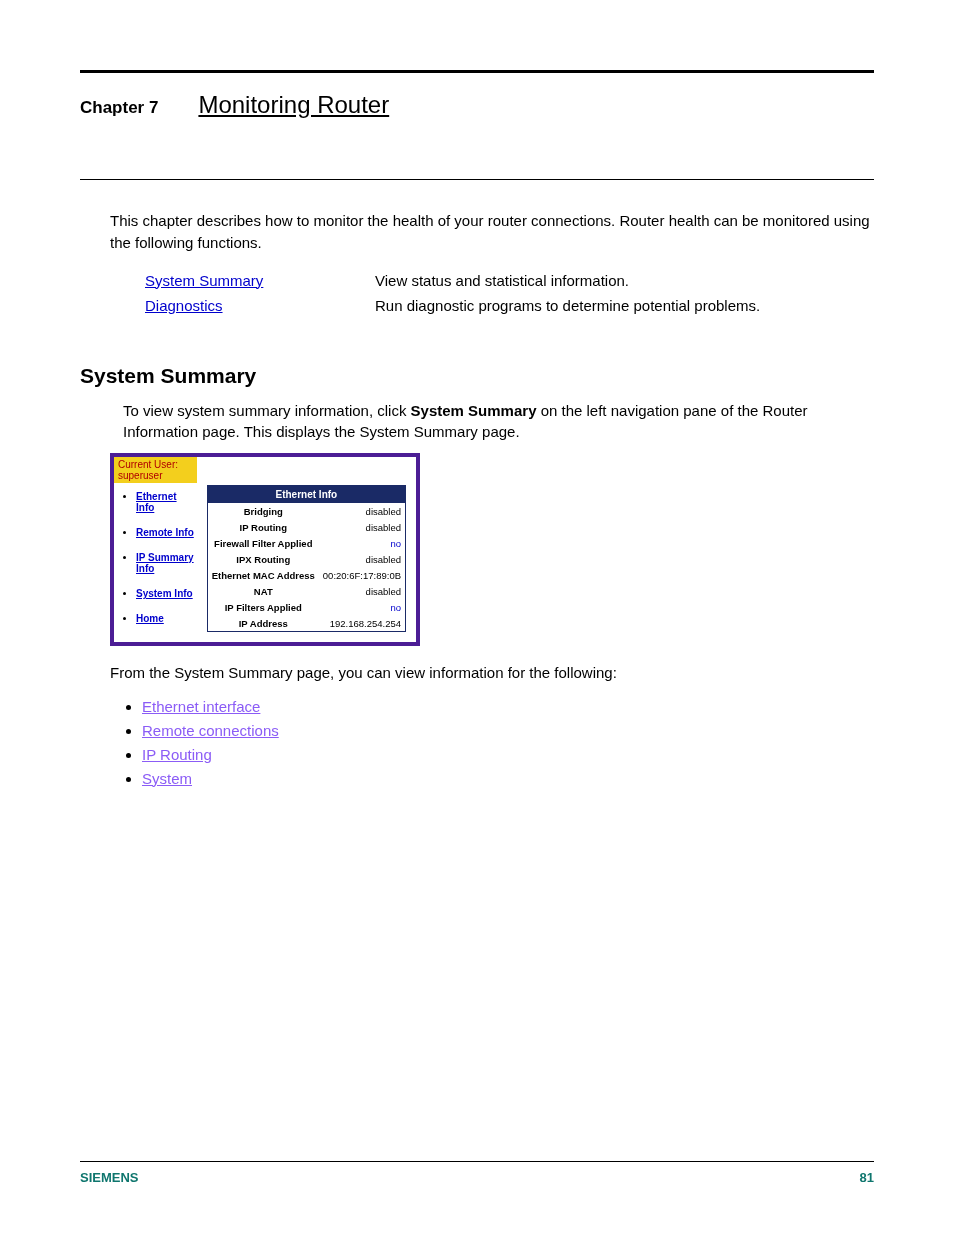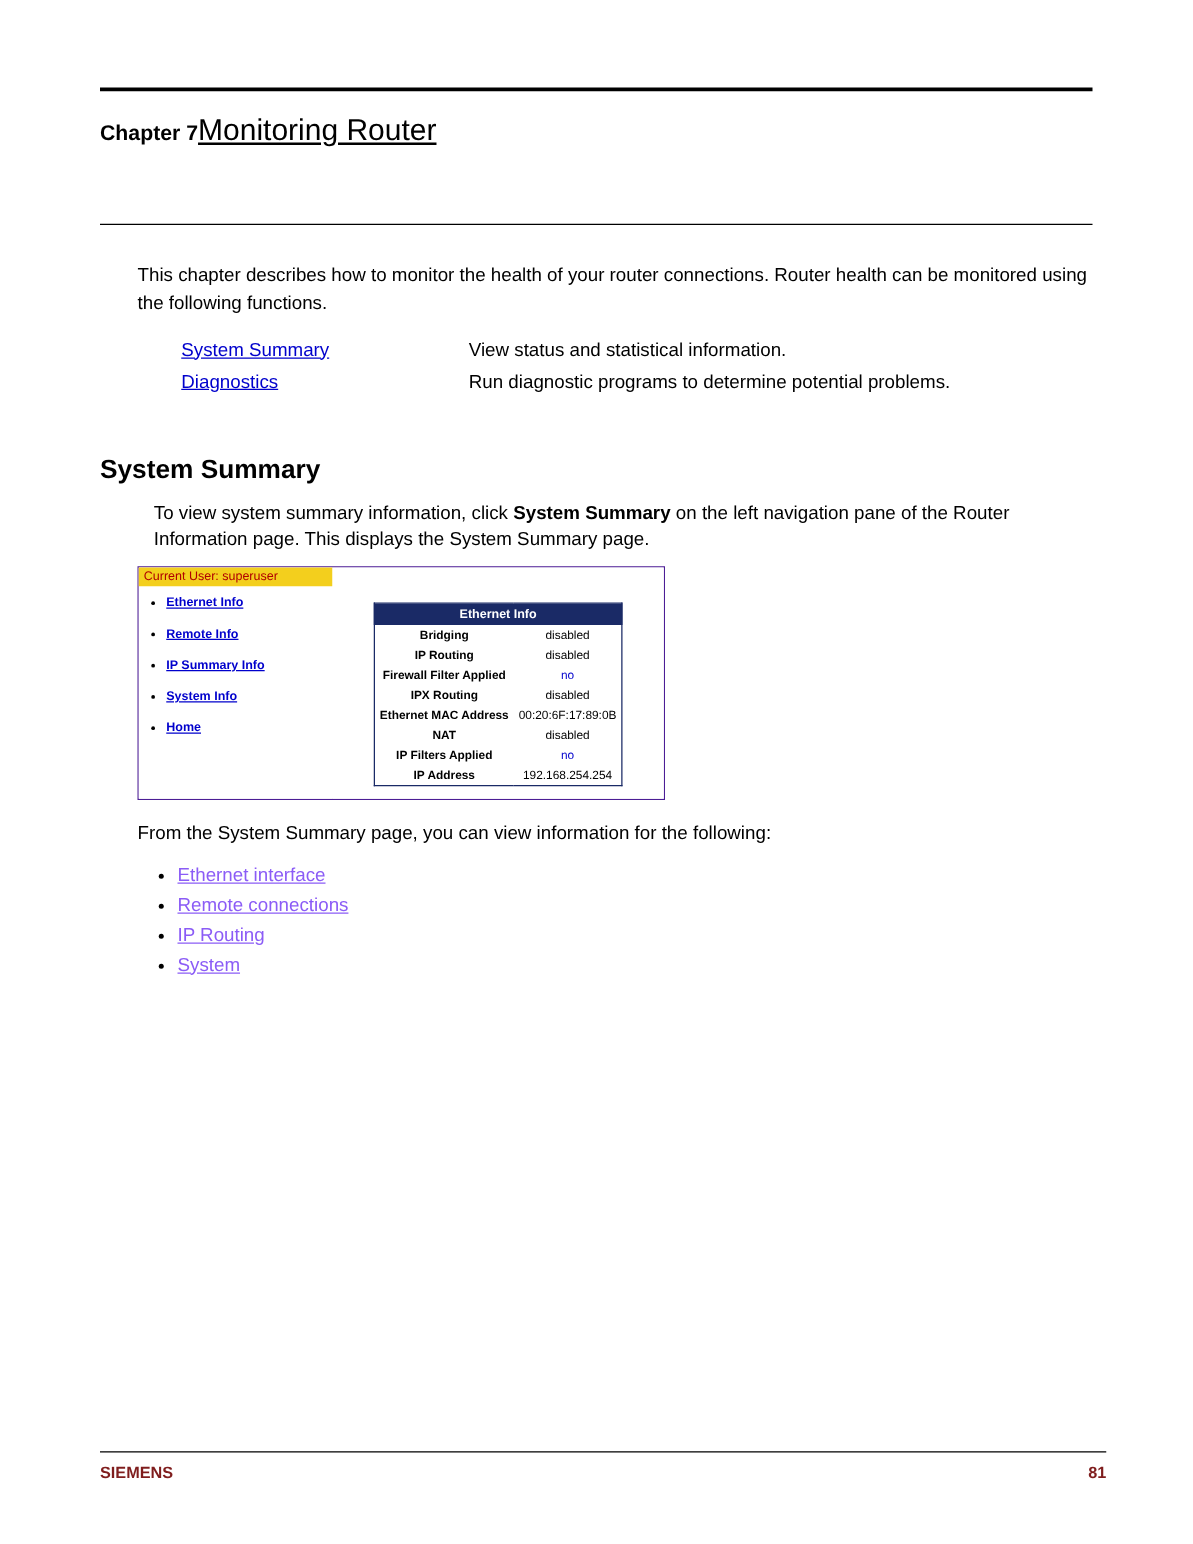--- a/index.html
+++ b/index.html
@@ -16,20 +16,21 @@
     position: relative;
     min-height: 1235px;
   }
   .top-rule {
     border-top: 3px solid #000;
     margin-bottom: 18px;
   }
   .chapter-header {
     display: flex;
     align-items: baseline;
+    gap: 40px;
     margin-bottom: 60px;
   }
   .chapter-label {
     font-size: 17px;
     font-weight: bold;
   }
   .chapter-title {
     font-size: 24px;
     font-weight: normal;
     text-decoration: underline;
@@ -64,22 +65,22 @@
   }
   .para-with-bold {
     font-size: 15px;
     line-height: 1.45;
     margin: 0 0 10px 43px;
   }
   .para-with-bold b { font-weight: bold; }
   .screenshot-row {
     display: flex;
     margin: 8px 0 16px 30px;
-    width: 422px;
-    border: 1px solid #4c1d95;
+    width: 310px;
+    border: 4px solid #4c1d95;
     font-family: Arial, Helvetica, sans-serif;
   }
   .nav-col {
     width: 155px;
     background: #fff;
   }
   .user-bar {
     background: #f3cf1d;
     color: #b00000;
     font-size: 10px;
@@ -124,48 +125,48 @@
     padding: 2.5px 4px;
     white-space: nowrap;
   }
   .info-table td.label {
     text-align: center;
     font-weight: bold;
     color: #000;
     width: 55%;
   }
   .info-table td.value {
-    text-align: center;
+    text-align: right;
     color: #000;
   }
   .info-table td.value.link-like { color: #0000cc; }
   .bullet-list {
     list-style: disc;
     margin: 8px 0 0 62px;
     padding: 0;
     font-size: 15px;
   }
   .bullet-list li {
     margin: 0 0 7px 0;
     color: #000;
   }
   .bullet-list li::marker { color: #000; }
   .bullet-list li a { color: #8b5cf6; text-decoration: underline; }
   .footer {
     position: absolute;
     bottom: 50px;
     left: 80px;
-    right: 69px;
+    right: 80px;
     border-top: 1px solid #000;
     padding-top: 8px;
     display: flex;
     justify-content: space-between;
     font-size: 13px;
     font-weight: bold;
-    color: #7f1d1d;
+    color: #0f766e;
   }
 </style>
 </head>
 <body>
 
 <div class="page">
 
   <div class="top-rule"></div>
 
   <div class="chapter-header">

